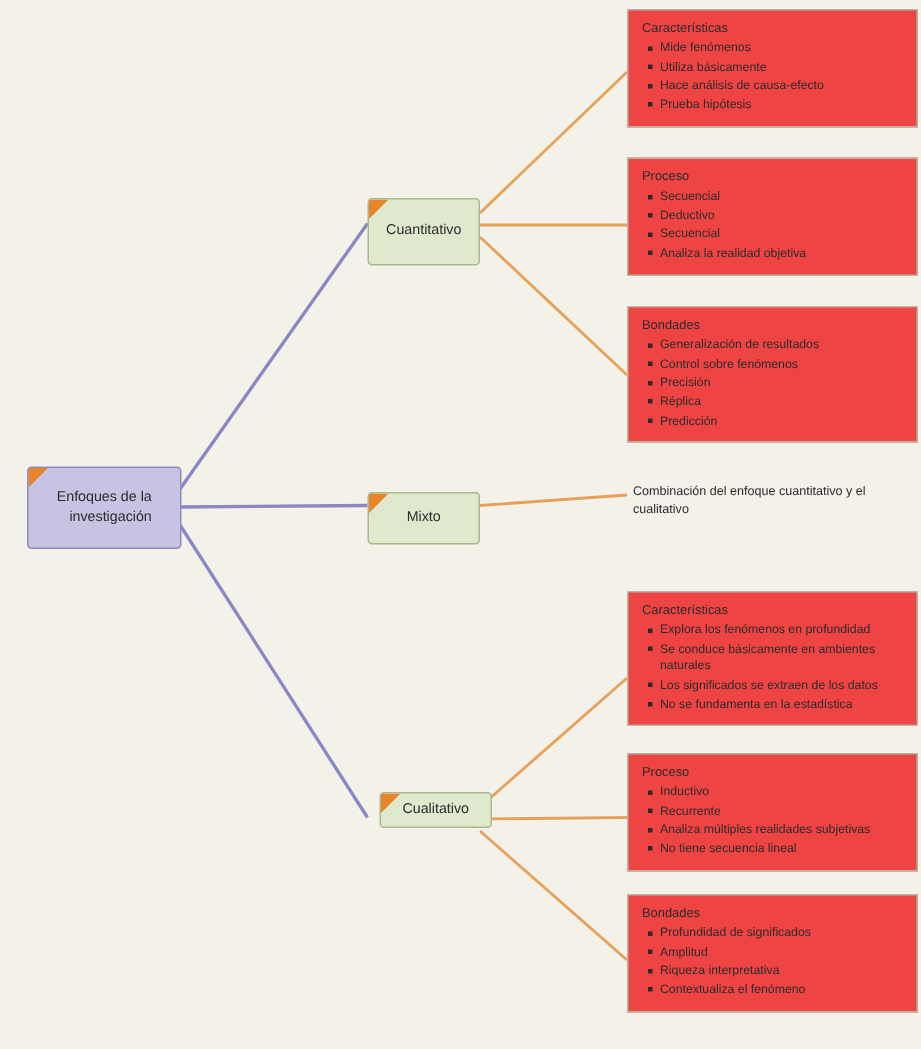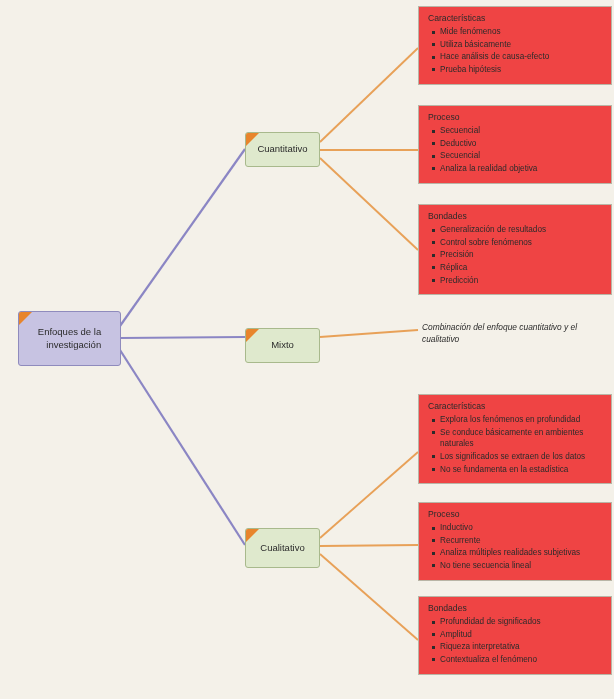--- a/index.html
+++ b/index.html
@@ -126,31 +126,31 @@
     <line x1="320" y1="538" x2="418" y2="452" stroke="#e8a158" stroke-width="1.9"></line>
     <line x1="320" y1="546" x2="418" y2="545" stroke="#e8a158" stroke-width="1.9"></line>
     <line x1="320" y1="554" x2="418" y2="640" stroke="#e8a158" stroke-width="1.9"></line>
   </svg>
 
   <div class="node node-root" style="left:18px; top:311px; width:103px; height:55px;">
     <span class="corner"></span>
     <span class="node-label">Enfoques de la<br>investigación</span>
   </div>
 
-  <div class="node node-branch" style="left:245px; top:132px; width:75px; height:35px;">
+  <div class="node node-branch" style="left:245px; top:132px; width:75px; height:45px;">
     <span class="corner"></span>
     <span class="node-label">Cuantitativo</span>
   </div>
 
   <div class="node node-branch" style="left:245px; top:320px; width:75px; height:35px;margin-top:8px;">
     <span class="corner"></span>
     <span class="node-label">Mixto</span>
   </div>
 
-  <div class="node node-branch" style="left:245px; top:528px; width:75px; height:40px;">
+  <div class="node node-branch" style="left:253px; top:528px; width:75px; height:24px;">
     <span class="corner"></span>
     <span class="node-label">Cualitativo</span>
   </div>
 
   <div class="group" style="left:418px; top:6px;">
     <div class="group-title">Características</div>
     <ul>
       <li>Mide fenómenos</li>
       <li>Utiliza básicamente</li>
       <li>Hace análisis de causa-efecto</li>
@@ -172,21 +172,21 @@
     <div class="group-title">Bondades</div>
     <ul>
       <li>Generalización de resultados</li>
       <li>Control sobre fenómenos</li>
       <li>Precisión</li>
       <li>Réplica</li>
       <li>Predicción</li>
     </ul>
   </div>
 
-  <div class="plain-text" style="left:422px; top:321px;font-style:italic;">Combinación del enfoque cuantitativo y el cualitativo</div>
+  <div class="plain-text" style="left:422px; top:321px;">Combinación del enfoque cuantitativo y el cualitativo</div>
 
   <div class="group" style="left:418px; top:394px;">
     <div class="group-title">Características</div>
     <ul>
       <li>Explora los fenómenos en profundidad</li>
       <li>Se conduce básicamente en ambientes naturales</li>
       <li>Los significados se extraen de los datos</li>
       <li>No se fundamenta en la estadística</li>
     </ul>
   </div>

